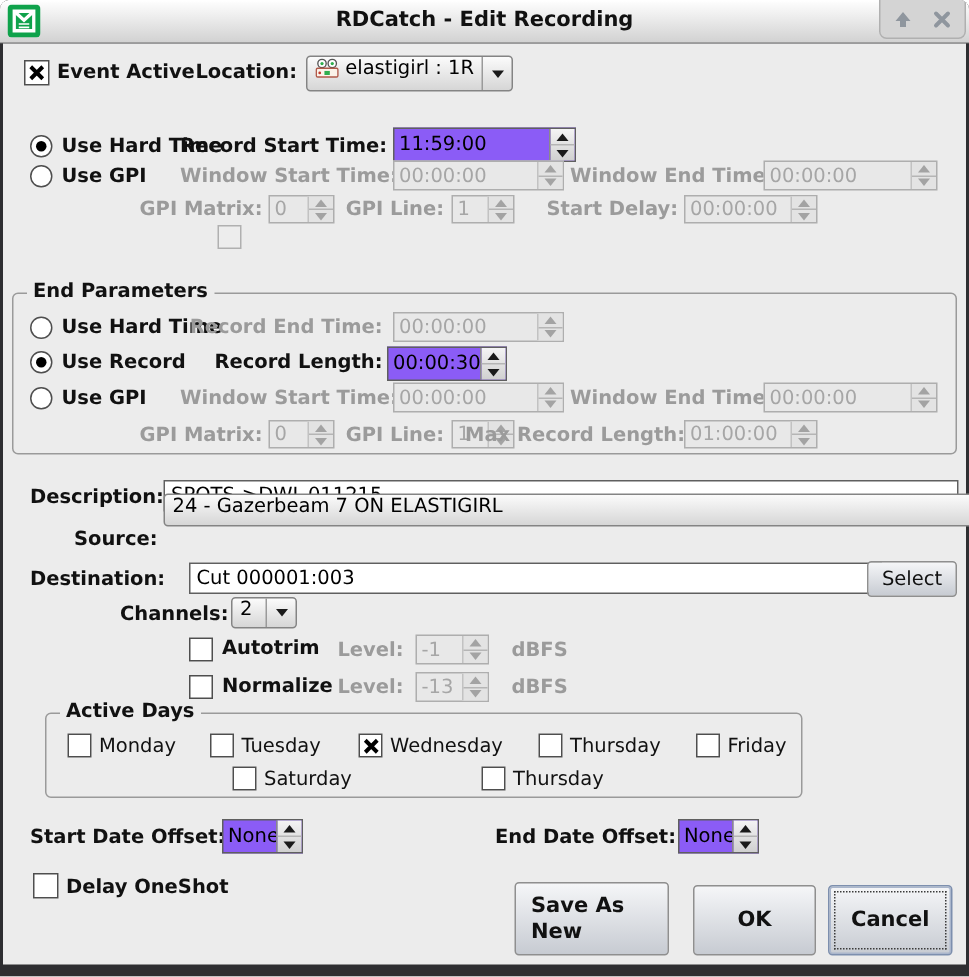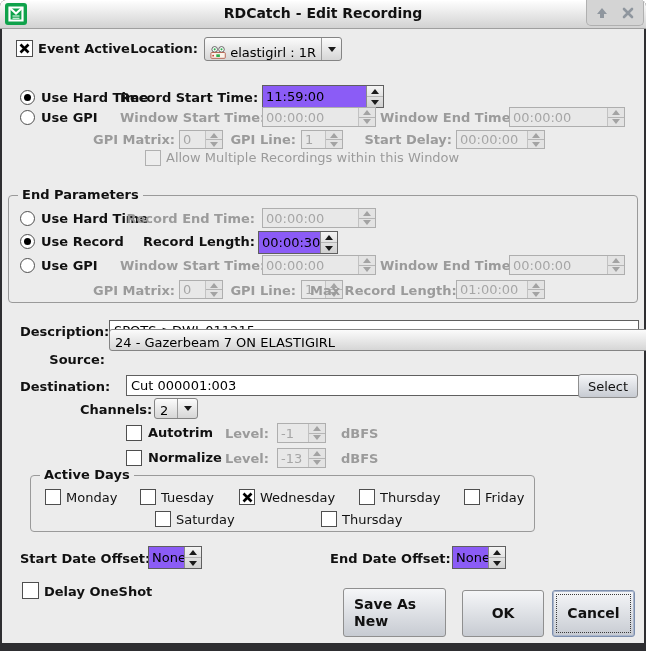--- a/index.html
+++ b/index.html
@@ -23,21 +23,21 @@
     background:linear-gradient(#f4f4f4,#d0d0d0)}
   .spin .sb{flex:1;display:flex;align-items:center;justify-content:center}
   .spin .sb:first-child{border-bottom:1px solid #b5b5b5}
   .tu{width:0;height:0;border-left:4px solid transparent;border-right:4px solid transparent;border-bottom:5px solid #1a1a1a}
   .td{width:0;height:0;border-left:4px solid transparent;border-right:4px solid transparent;border-top:5px solid #1a1a1a}
   .spin.ds{border-color:#aeaeae;background:#e8e8e8}
   .spin.ds .val{color:#a6a6a6}
   .spin.ds .btns{background:#e3e3e3;border-left-color:#c2c2c2}
   .spin.ds .tu{border-bottom-color:#a3a3a3}
   .spin.ds .td{border-top-color:#a3a3a3}
-  .combo{position:absolute;display:flex;align-items:flex-end;border:1px solid #848484;border-radius:3px;
+  .combo{position:absolute;display:flex;align-items:flex-start;border:1px solid #848484;border-radius:3px;
     background:linear-gradient(#fbfbfb,#d6d6d6);font-size:13px;color:#000;box-sizing:border-box}
   .combo .ctext{flex:1;padding:0 5px;white-space:nowrap;overflow:hidden;display:flex;align-items:center;gap:4px}
   .combo .carrow{width:19px;align-self:stretch;display:flex;align-items:center;justify-content:center;border-left:1px solid #9a9a9a}
   .cb{position:absolute;width:14px;height:14px;background:#fff;border:1px solid #4e4e4e;
     display:flex;align-items:center;justify-content:center;box-sizing:content-box}
   .cb.ds{border-color:#b0b0b0;background:#ededed}
   .radio{position:absolute;width:13px;height:13px;border:1px solid #4e4e4e;border-radius:50%;background:#fff}
   .radio.sel::after{content:"";position:absolute;left:3px;top:3px;width:7px;height:7px;border-radius:50%;background:#000}
   .btn{position:absolute;display:flex;align-items:center;justify-content:center;text-align:left;
     background:linear-gradient(#f5f6f8,#c7cbd2);border:1px solid #8f8f8f;border-radius:3px;
@@ -166,21 +166,20 @@
     <span class="btns">
       <span class="sb">
           <i class="tu"></i>
         </span>
       <span class="sb">
           <i class="td"></i>
         </span>
     </span>
   </div>
   <span class="cb ds" style="left:145px;top:150px"></span>
-  <span class="t dis" style="left:166px;top:150px">Allow Multiple Recordings within this Window</span>
 
   <div class="gbox" style="left:8px;top:195px;width:628px;height:106px">
     <span class="legend">End Parameters</span>
   </div>
   <span class="radio" style="left:20px;top:211px"></span>
   <span class="t b" style="left:41px;top:211px">Use Hard Time</span>
   <span class="t b r dis" style="left:120px;top:211px;width:135px">Record End Time:</span>
   <div class="spin ds" style="left:262px;top:208px;width:114px;height:20px">
     <span class="val">00:00:00</span>
     <span class="btns">

